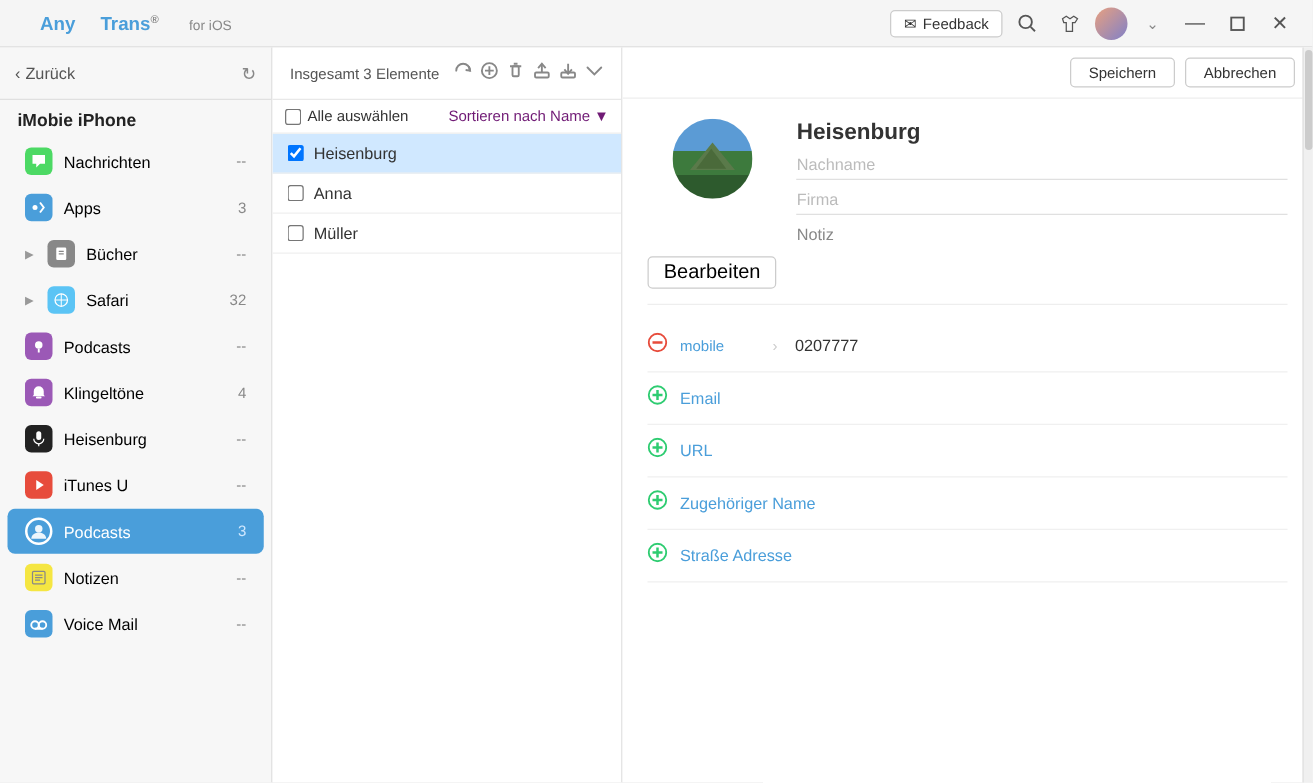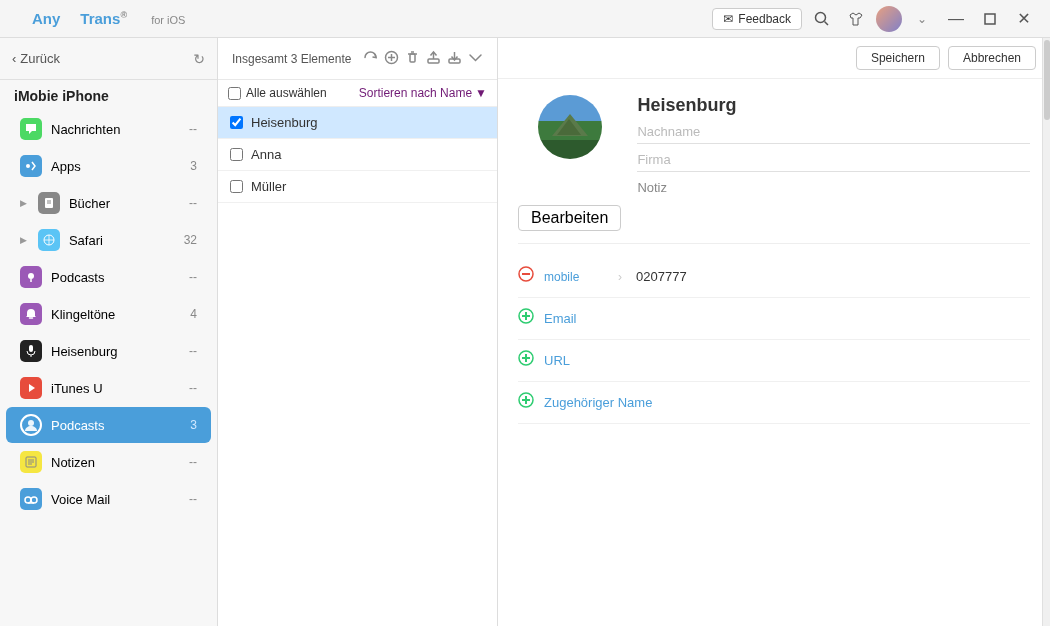--- a/index.html
+++ b/index.html
@@ -510,20 +510,30 @@
         <button class="add-btn">
           <svg width="16" height="16" viewBox="0 0 16 16">
               <circle cx="8" cy="8" r="7" stroke="#2ecc71" stroke-width="1.5" fill="none"></circle>
               <line x1="8" y1="4" x2="8" y2="12" stroke="#2ecc71" stroke-width="2"></line>
               <line x1="4" y1="8" x2="12" y2="8" stroke="#2ecc71" stroke-width="2"></line>
             </svg>
         </button>
         <span class="add-field-label">Zugehöriger Name</span>
       </div>
 
+      <div class="add-field-row">
+        <button class="add-btn">
+          <svg width="16" height="16" viewBox="0 0 16 16">
+              <circle cx="8" cy="8" r="7" stroke="#2ecc71" stroke-width="1.5" fill="none"></circle>
+              <line x1="8" y1="4" x2="8" y2="12" stroke="#2ecc71" stroke-width="2"></line>
+              <line x1="4" y1="8" x2="12" y2="8" stroke="#2ecc71" stroke-width="2"></line>
+            </svg>
+        </button>
+        <span class="add-field-label">Straße Adresse</span>
+      </div>
 
     </div>
 
     <div style="position:absolute;right:0;top:38px;bottom:0;width:8px;background:#f0f0f0;border-left:1px solid #e0e0e0;">
       <div style="width:6px;height:80px;background:#ccc;border-radius:3px;margin:2px auto;"></div>
     </div>
   </div>
 </div>
 
 </body></html>

